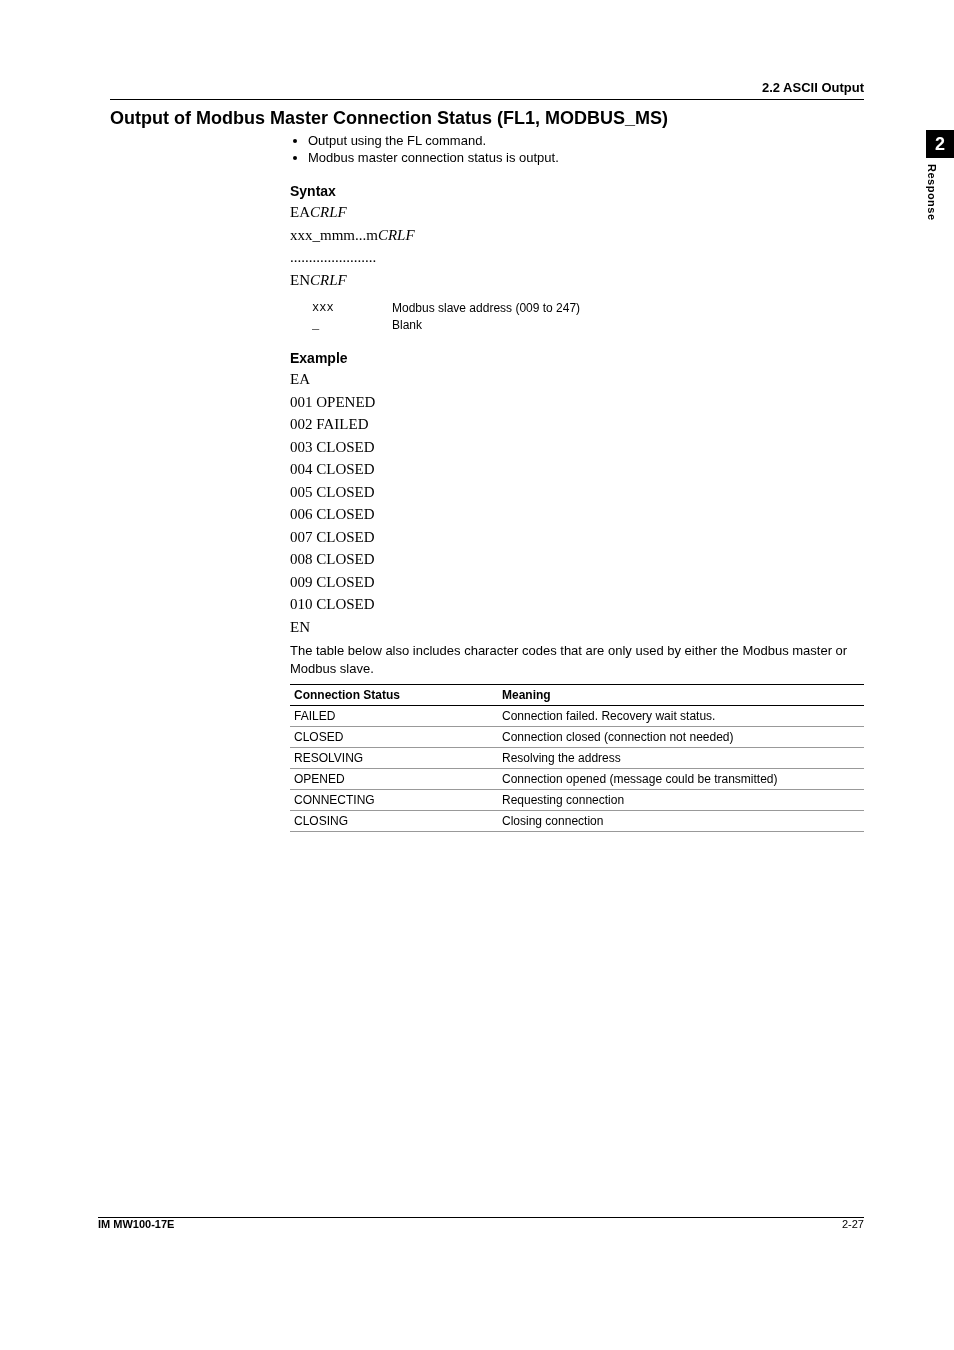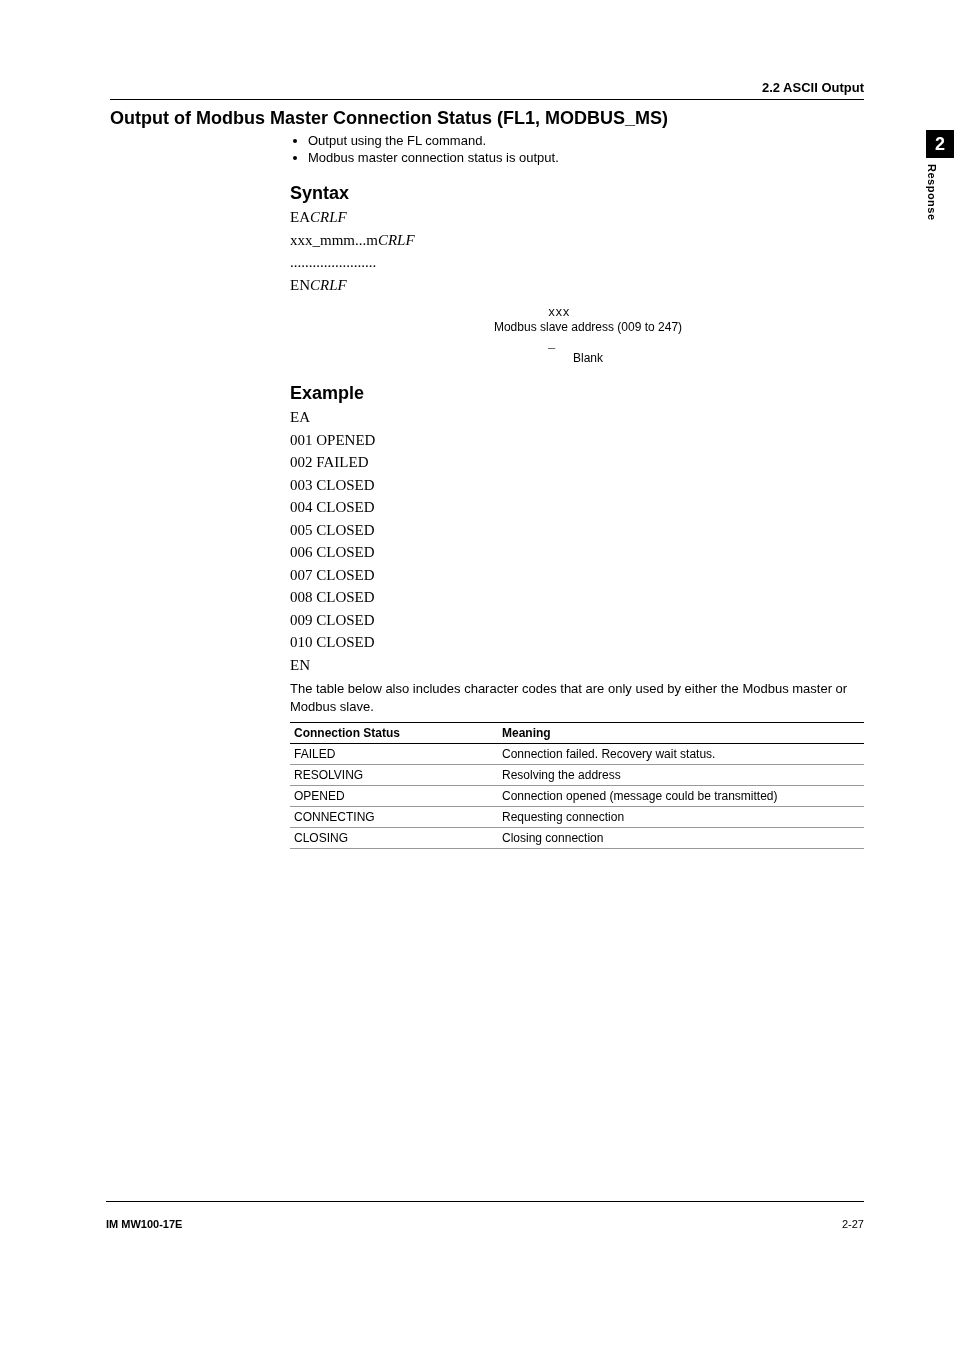--- a/index.html
+++ b/index.html
@@ -63,41 +63,40 @@
   }
   ul.bullets {
     margin: 4px 0 12px 0;
     padding-left: 18px;
     font-size: 13px;
   }
   ul.bullets li {
     margin: 2px 0;
   }
   .sub-heading {
-    font-size: 18px;
+    font-size: 14px;
     font-weight: bold;
     margin: 18px 0 2px 0;
   }
   .mono {
     font-family: Liberation Serif, serif;
     font-size: 15px;
     white-space: pre;
     line-height: 1.5;
   }
   .italic { font-style: italic; }
   .param-table {
     margin-top: 10px;
     margin-left: 22px;
     font-size: 12px;
   }
   .param-row {
     display: flex;
     align-items: center;
     margin: 3px 0;
-    flex-direction: column;
   }
   .param-key {
     font-family: "Courier New", monospace;
     width: 80px;
     flex-shrink: 0;
   }
   .para {
     font-size: 13px;
     margin: 4px 0 6px 0;
     line-height: 1.4;
@@ -120,27 +119,27 @@
     border-bottom: 1px solid #999;
     padding: 3px 4px;
   }
   table.codes td.code-cell {
     font-family: Liberation Sans, sans-serif;
     width: 200px;
   }
   .footer {
     position: absolute;
     bottom: 40px;
-    left: 106px;
+    left: 98px;
     right: 90px;
     border-top: 1px solid #000;
     display:flex;
     justify-content: space-between;
     font-size: 11px;
-    padding-top: 16px;
+    padding-top: 0;
   }
   .footer-left { font-weight: bold; }
   .footer-right { font-weight: normal; }
 </style>
 </head>
 <body>
 
 <div class="page">
 
   <div class="section-header-right">2.2  ASCII Output</div>
@@ -199,20 +198,24 @@
           <th>Connection Status</th>
           <th>Meaning</th>
         </tr>
       </thead>
       <tbody>
         <tr>
           <td class="code-cell">FAILED</td>
           <td>Connection failed. Recovery wait status.</td>
         </tr>
         <tr>
+          <td class="code-cell">CLOSED</td>
+          <td>Connection closed (connection not needed)</td>
+        </tr>
+        <tr>
           <td class="code-cell">RESOLVING</td>
           <td>Resolving the address</td>
         </tr>
         <tr>
           <td class="code-cell">OPENED</td>
           <td>Connection opened (message could be transmitted)</td>
         </tr>
         <tr>
           <td class="code-cell">CONNECTING</td>
           <td>Requesting connection</td>

